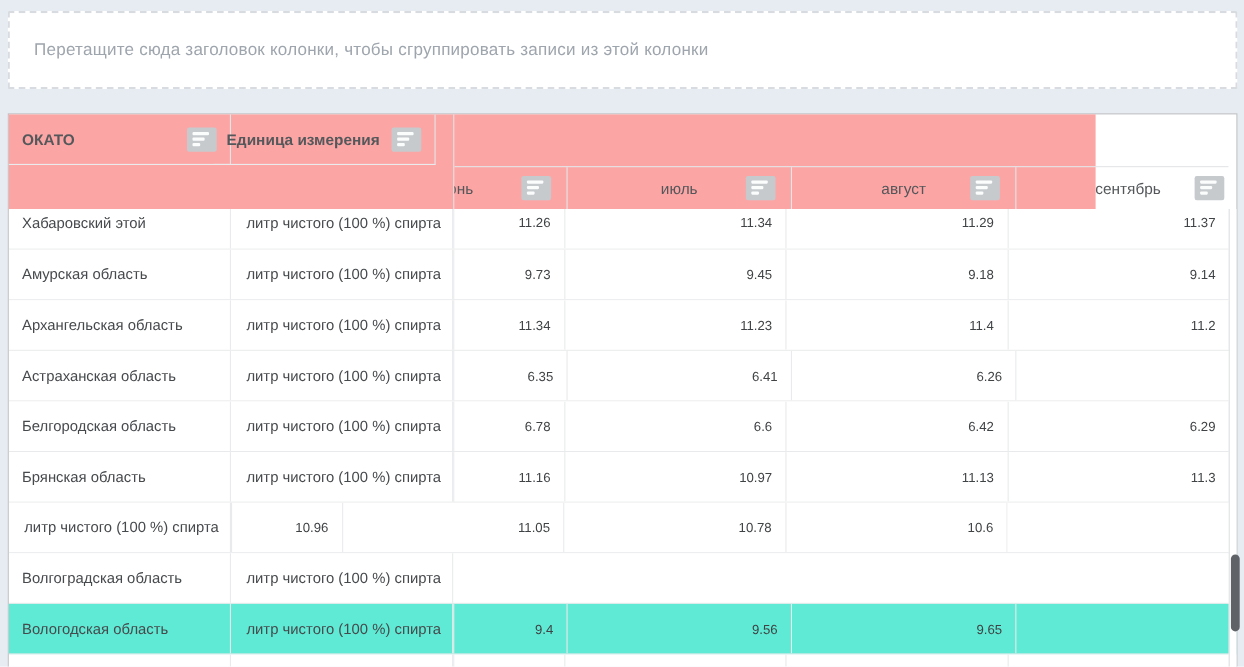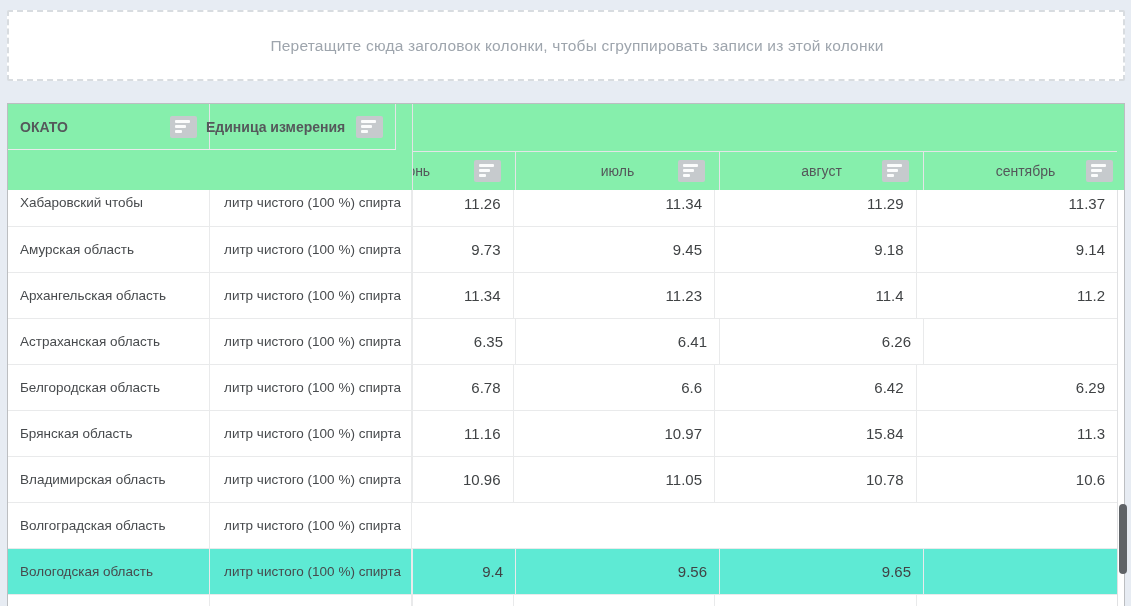--- a/index.html
+++ b/index.html
@@ -2,29 +2,29 @@
 <html><head>
 <meta charset="utf-8">
 <style>
   html,body{margin:0;padding:0;}
   body{font-family:"Liberation Sans","DejaVu Sans",sans-serif;}
   .page{position:relative;width:1131px;height:606px;background:#e7ecf3;overflow:hidden;}
 
   
   .group-panel{position:absolute;left:7px;top:10px;width:1118px;height:71px;box-sizing:border-box;
     background:#ffffff;border:2px dashed #d8dce0;border-radius:2px;
-    display:flex;align-items:center;padding-left:22px;justify-content:center;}
+    display:flex;align-items:center;padding-left:22px;}
   .group-panel span{font-size:15.5px;color:#9ea5ad;letter-spacing:.2px;}
 
   
   .grid{position:absolute;left:7px;top:103px;width:1118px;height:520px;box-sizing:border-box;
     background:#ffffff;border:1px solid #bcbec1;}
 
   
-  .grid-header{position:absolute;left:0;top:0;width:1116px;height:86px;background:#86efac;
+  .grid-header{position:absolute;left:0;top:0;width:988px;height:86px;background:#fca5a5;
     border-bottom:1px solid #d2d3d5;}
   .hcell{position:absolute;top:0;height:46px;box-sizing:border-box;display:flex;align-items:center;
     padding-left:12px;border-right:1px solid #e4e5e7;border-bottom:1px solid #eaebec;cursor:pointer;}
   .hcell .hlabel{font-size:14px;font-weight:bold;color:#55585b;}
   .hcell-okato{left:0;width:202px;}
   .hcell-unit{left:186px;width:202px;}
 
   .scroll-header{position:absolute;left:404px;top:0;width:705px;height:86px;overflow:hidden;
     border-left:1px solid #e2e3e5;box-sizing:border-box;}
   .scroll-header-row1{position:absolute;left:0;top:0;width:100%;height:48px;box-sizing:border-box;
@@ -47,21 +47,21 @@
   .body-inner{margin-top:-9px;}
   .grid-row{display:flex;height:46px;box-sizing:border-box;border-bottom:1px solid #e9eaeb;background:#ffffff;}
   .grid-row.selected{background:#5eead4;}
   .cell{box-sizing:border-box;display:flex;align-items:center;font-size:13.5px;color:#474a4d;}
   .cell-region{width:202px;border-right:1px solid #e9eaeb;padding-left:12px;}
   .cell-unit{width:202px;border-right:1px solid #e9eaeb;padding-left:14px;}
   .cell-values-viewport{width:705px;overflow:hidden;position:relative;border-left:1px solid #e9eaeb;}
   .cell-values-inner{display:flex;margin-left:-101px;height:100%;}
   .cell-value{width:204px;box-sizing:border-box;border-right:1px solid #e9eaeb;
     display:flex;align-items:center;justify-content:flex-end;padding-right:12px;
-    font-size:15px;color:#404345;}
+    font-size:12px;color:#404345;}
   
   .grid-row.clip-top .cell, .grid-row.clip-top .cell-value{align-items:flex-start;padding-top:14px;}
 
   
   .vscroll-rail{position:absolute;right:0;top:86px;bottom:0;width:6px;background:#ffffff;
     border-left:1px solid #e0e1e3;}
   .vscroll-thumb{position:absolute;left:1111px;top:400px;width:8px;height:70px;background:#5f6367;
     border-radius:4px;z-index:5;cursor:pointer;}
 </style>
 </head>
@@ -129,21 +129,21 @@
               <i></i>
               <i></i>
             </span>
         </div>
       </div>
     </div>
 
     <div class="grid-body">
       <div class="body-inner">
           <div class="grid-row clip-top">
-    <div class="cell cell-region">Хабаровский чтобы</div>
+    <div class="cell cell-region">Хабаровский этой</div>
     <div class="cell cell-unit">литр чистого (100 %) спирта</div>
     <div class="cell-values-viewport">
       <div class="cell-values-inner">
         <div class="cell-value">11.26</div>
         <div class="cell-value">11.34</div>
         <div class="cell-value">11.29</div>
         <div class="cell-value">11.37</div>
       </div>
     </div>
   </div>
@@ -194,27 +194,26 @@
       </div>
     </div>
   </div>
           <div class="grid-row">
     <div class="cell cell-region">Брянская область</div>
     <div class="cell cell-unit">литр чистого (100 %) спирта</div>
     <div class="cell-values-viewport">
       <div class="cell-values-inner">
         <div class="cell-value">11.16</div>
         <div class="cell-value">10.97</div>
-        <div class="cell-value">15.84</div>
+        <div class="cell-value">11.13</div>
         <div class="cell-value">11.3</div>
       </div>
     </div>
   </div>
           <div class="grid-row">
-    <div class="cell cell-region">Владимирская область</div>
     <div class="cell cell-unit">литр чистого (100 %) спирта</div>
     <div class="cell-values-viewport">
       <div class="cell-values-inner">
         <div class="cell-value">10.96</div>
         <div class="cell-value">11.05</div>
         <div class="cell-value">10.78</div>
         <div class="cell-value">10.6</div>
       </div>
     </div>
   </div>

